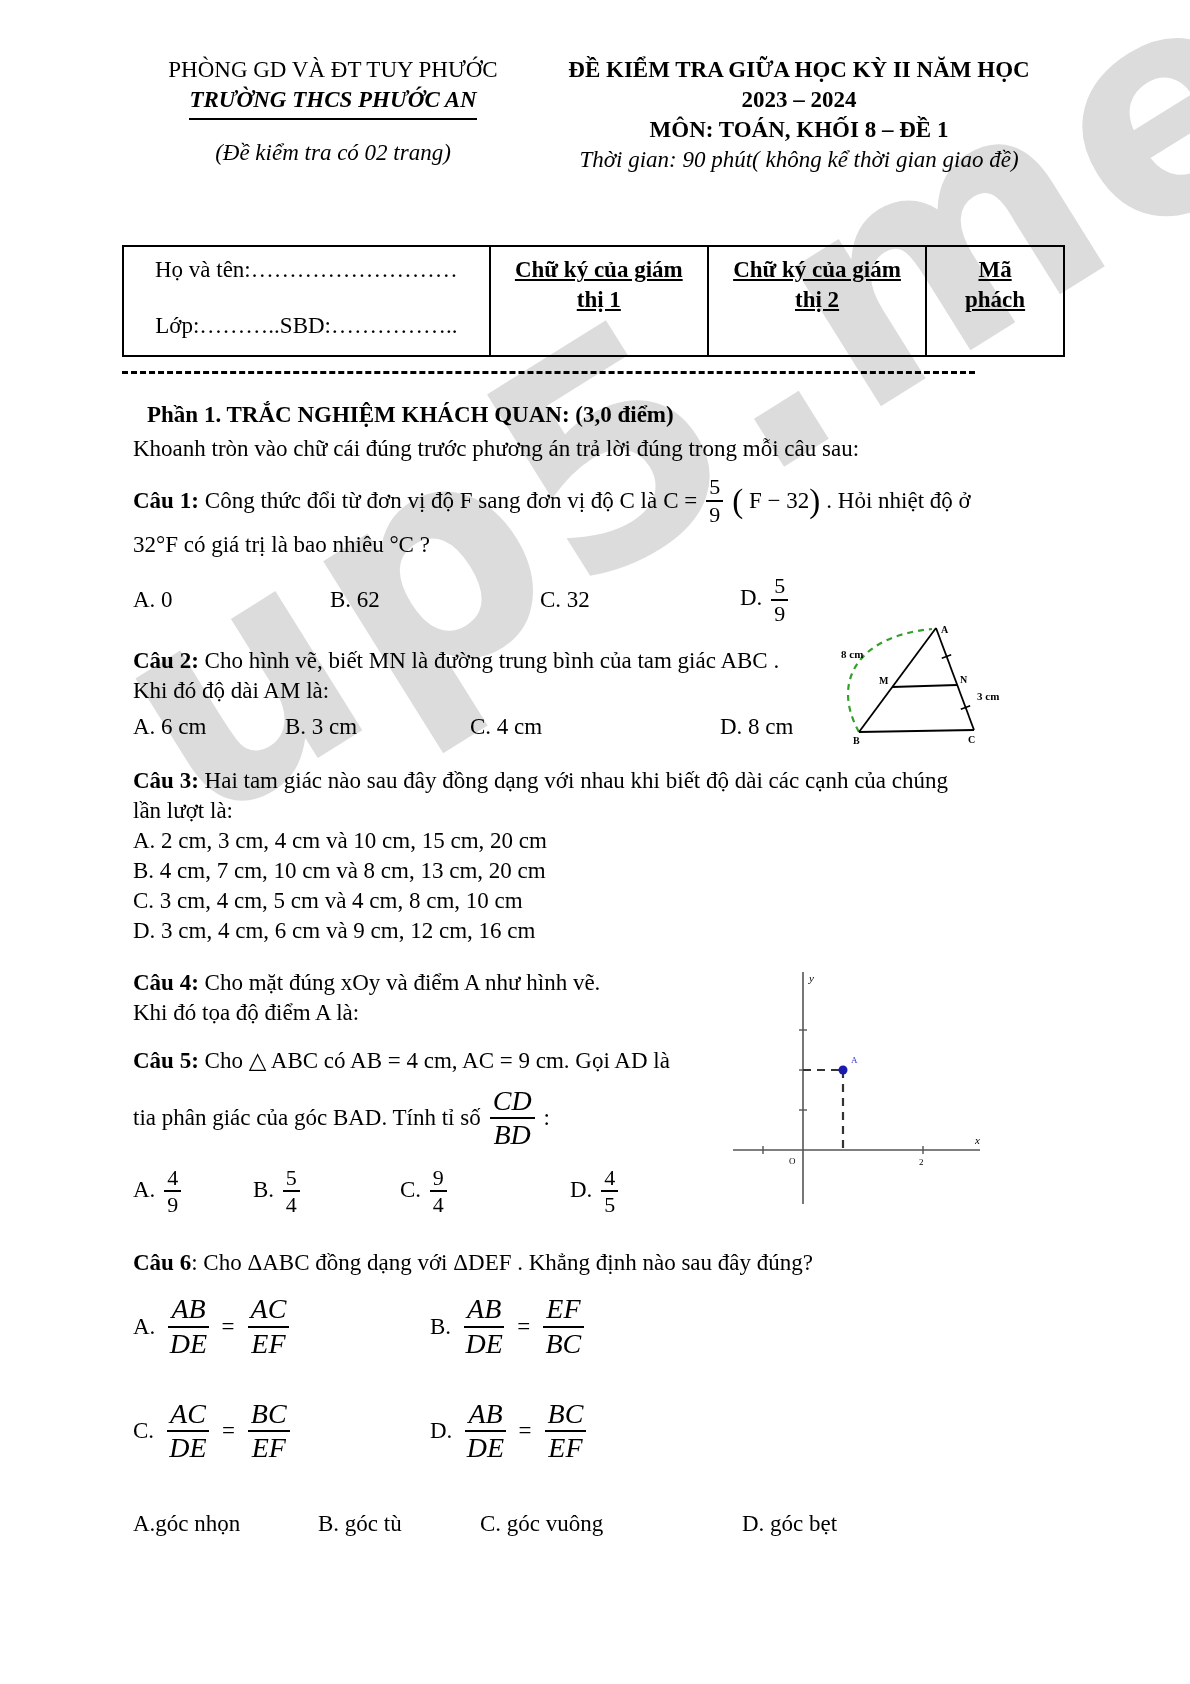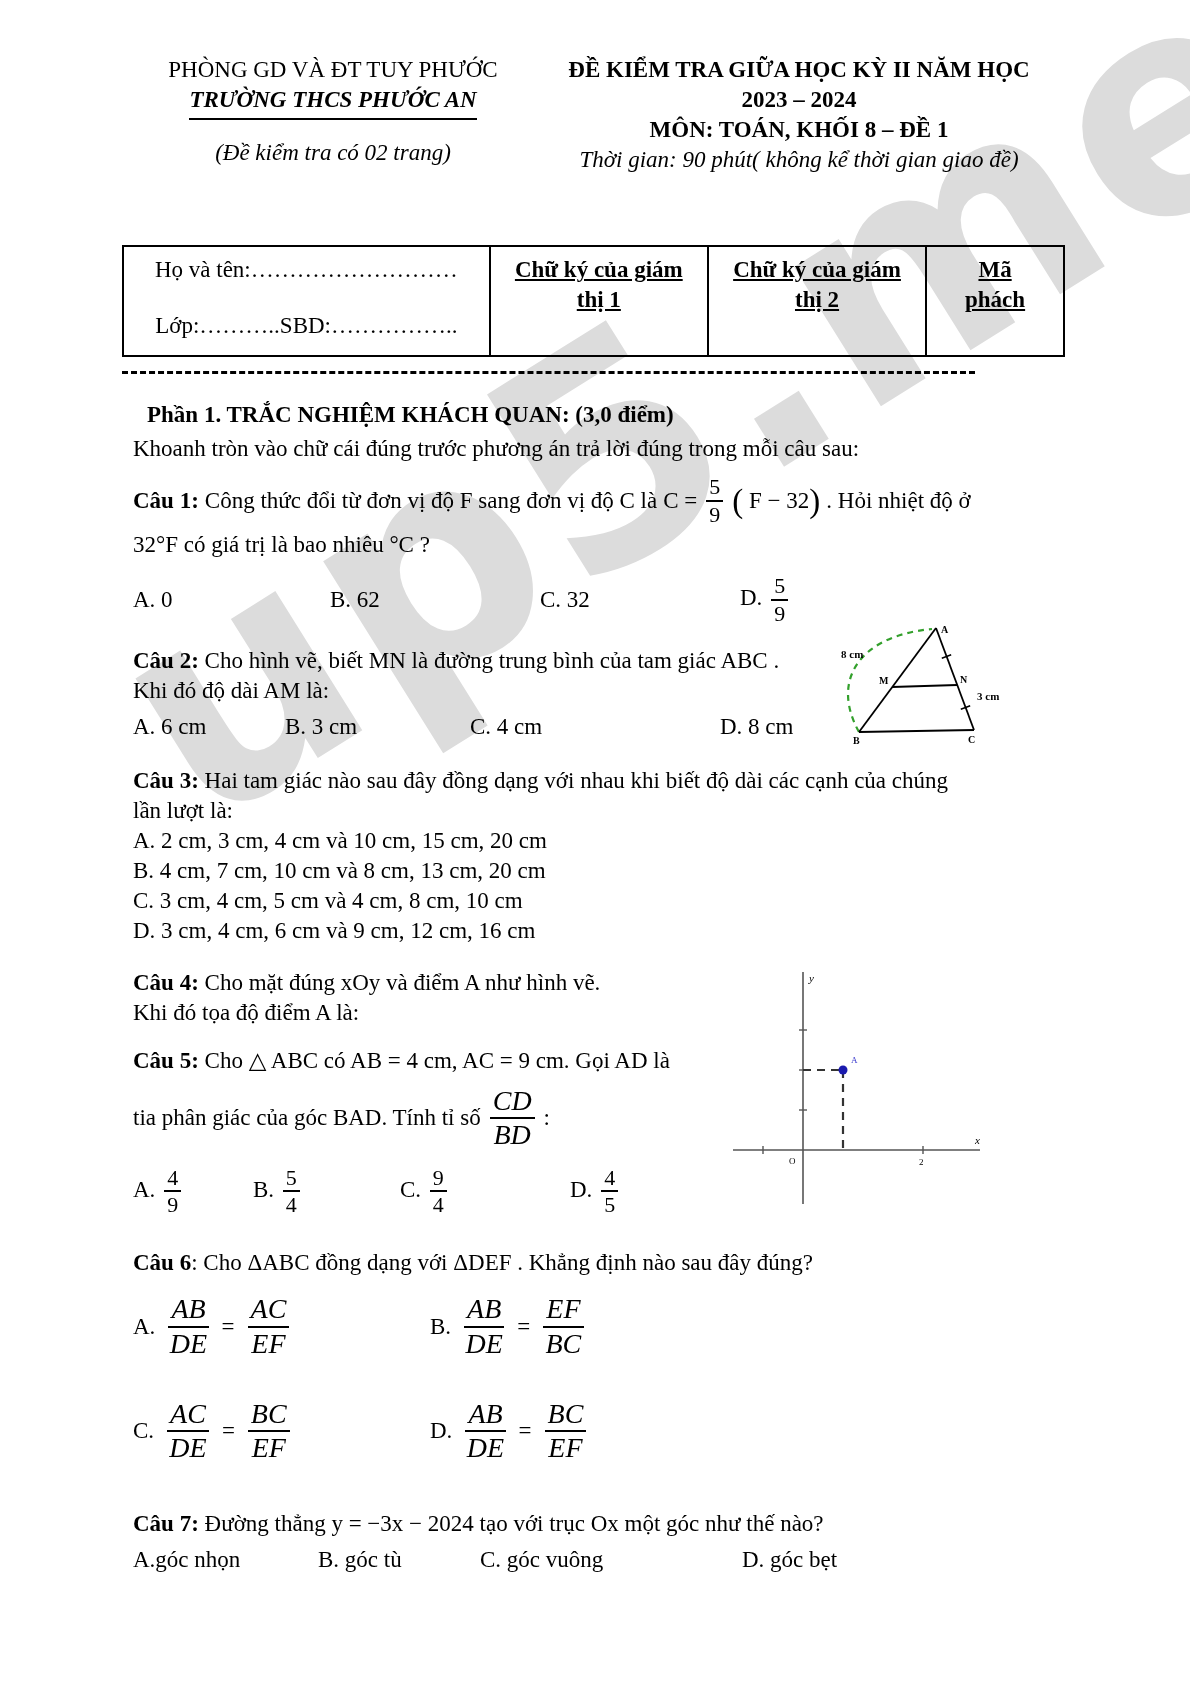--- a/index.html
+++ b/index.html
@@ -264,21 +264,20 @@
           <span>=</span>
           <span class="frac math">
               <span class="num">BC</span>
               <span class="den">EF</span>
             </span>
         </span>
       </div>
     </div>
 
     <div class="q q7-block">
-      <div><span class="qlabel">Câu 7:</span> <span>Đường thẳng y = −3x − 2024 tạo với trục Ox một góc như thế nào?</span></div>
       <div class="opts opts-q7">
         <span>A.góc nhọn</span>
         <span>B. góc tù</span>
         <span>C. góc vuông</span>
         <span>D. góc bẹt</span>
       </div>
     </div>
 
   </div>
 </div>

